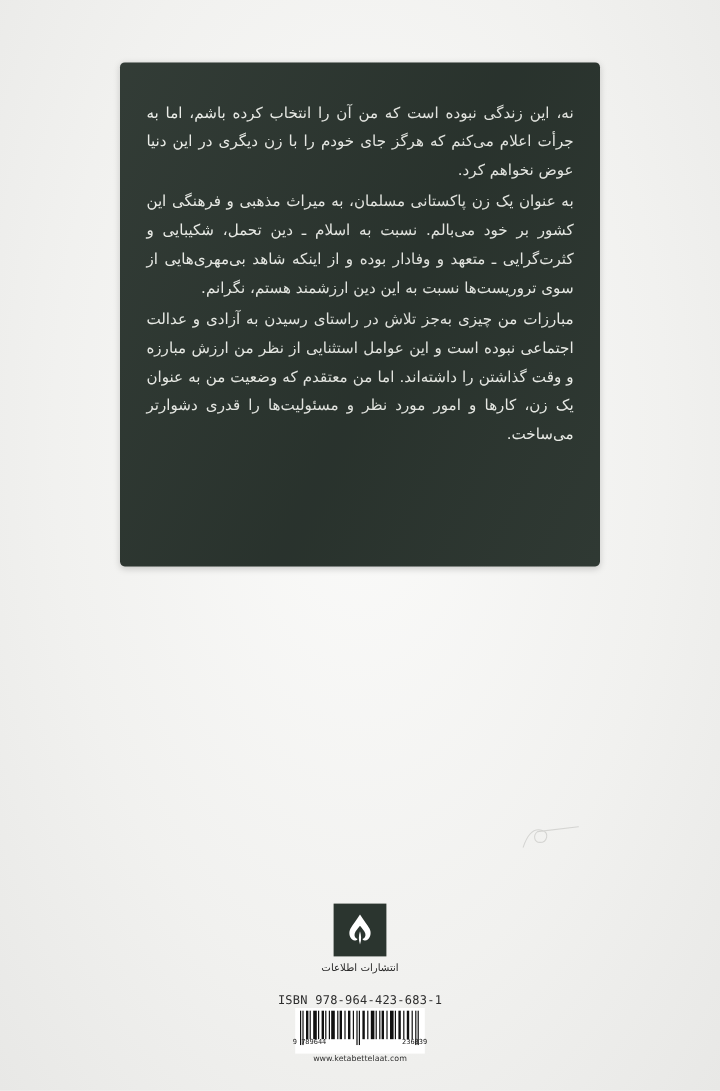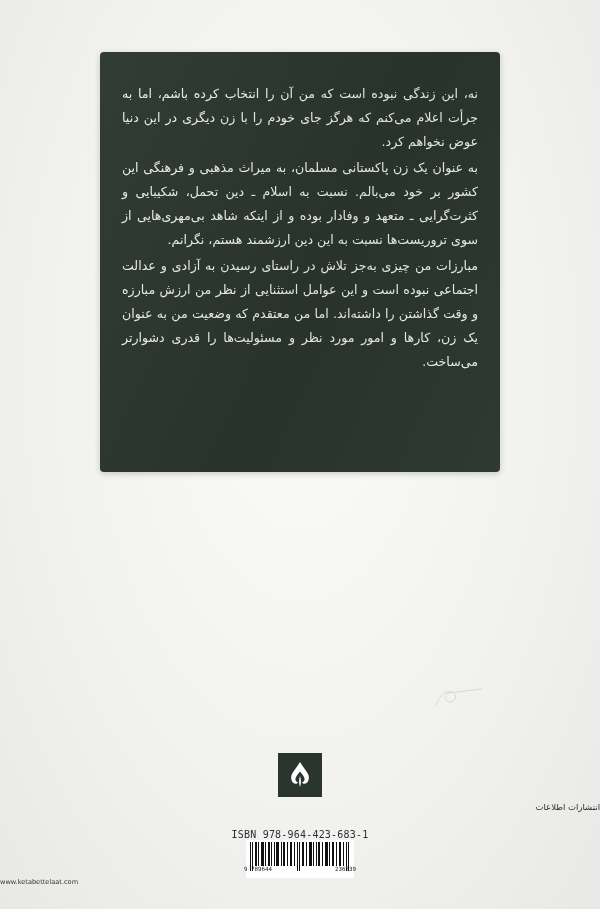--- a/index.html
+++ b/index.html
@@ -60,21 +60,21 @@
   .blurb p {
     margin: 0 0 0.1em 0;
   }
 
   
   .publisher {
     position: absolute;
     left: 0;
     right: 0;
     top: 752px;
-    text-align: right;
+    text-align: center;
   }
   .logo-mark {
     width: 46px;
     height: 46px;
     margin: 0 auto 4px auto;
     position: relative;
   }
   .logo-mark svg { display: block; }
   .publisher-name {
     font-size: 8.5px;
@@ -123,20 +123,21 @@
     font-family: "DejaVu Sans Mono", "Liberation Mono", monospace;
     font-size: 5.8px;
     color: #1a1a1a;
     direction: ltr;
   }
   .website {
     position: absolute;
     left: 0;
     right: 0;
     top: 878px;
+    text-align: center;
     font-size: 6.6px;
     color: #333;
     font-family: "DejaVu Sans", "Liberation Sans", sans-serif;
     direction: ltr;
   }
 
   
   .smudge {
     position: absolute;
     left: 432px;

